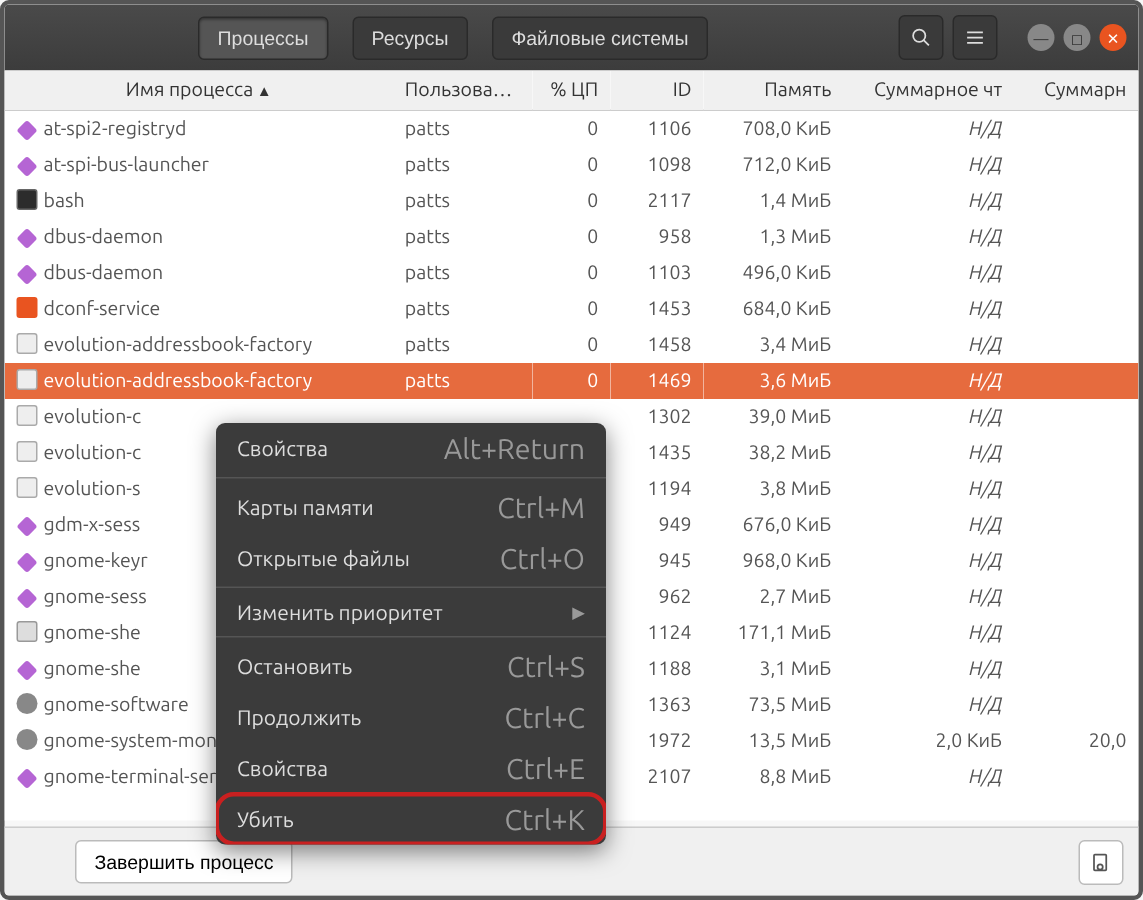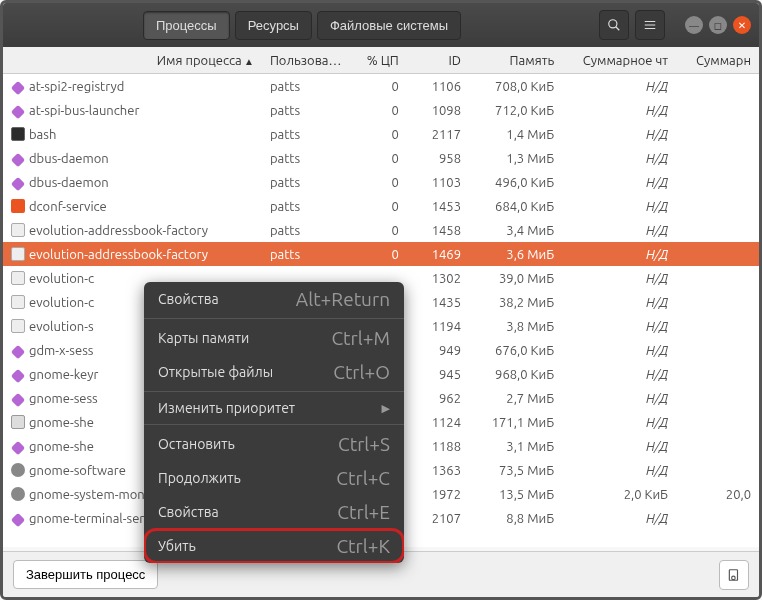--- a/index.html
+++ b/index.html
@@ -7,21 +7,21 @@
 .titlebar { background: linear-gradient(#4a4a4a, #3c3c3c); height: 44px; display: flex; align-items: center; padding: 0 8px; gap: 6px; }
 .titlebar .spacer { flex: 1; }
 .tab-btn { background: #3a3a3a; border: 1px solid #2a2a2a; color: #ddd; padding: 6px 12px; border-radius: 4px; font-size: 13px; cursor: pointer; }
 .tab-btn.active { background: #555; box-shadow: inset 0 1px 2px rgba(0,0,0,.4); }
 .icon-btn { width: 30px; height: 30px; background: #3a3a3a; border: 1px solid #2a2a2a; border-radius: 4px; display: flex; align-items: center; justify-content: center; color: #ddd; cursor: pointer; }
 .win-btn { width: 18px; height: 18px; border-radius: 50%; display: flex; align-items: center; justify-content: center; font-size: 10px; color: #333; cursor: pointer; }
 .win-min, .win-max { background: #888; }
 .win-close { background: #e95420; color: #fff; }
 .table-container { height: 500px; overflow-y: auto; background: #fff; }
 table { width: 100%; border-collapse: collapse; table-layout: fixed; }
-thead th { background: #f0f0f0; border-bottom: 1px solid #ccc; text-align: right; padding: 6px 8px; font-weight: normal; font-size: 13px; color: #333; position: sticky; top: 0; white-space: nowrap; overflow: hidden; text-overflow: ellipsis; }
+thead th { background: #f0f0f0; border-bottom: 1px solid #ccc; text-align: center; padding: 6px 8px; font-weight: normal; font-size: 13px; color: #333; position: sticky; top: 0; white-space: nowrap; overflow: hidden; text-overflow: ellipsis; }
 thead th.num { text-align: right; }
 thead th.sort::after { content: " ▲"; font-size: 10px; }
 tbody td { padding: 4px 8px; font-size: 13px; color: #555; white-space: nowrap; overflow: hidden; text-overflow: ellipsis; }
 tbody td.num { text-align: right; }
 tbody tr { height: 24px; }
 tbody tr.selected { background: #e66b3e; color: #fff; }
 tbody tr.selected td { color: #fff; }
 tbody tr.selected td span { color: #fff; }
 .proc-icon { display: inline-block; width: 14px; height: 14px; margin-right: 4px; vertical-align: -2px; border-radius: 2px; }
 .ic-diamond { background: #b565d4; transform: rotate(45deg); width: 10px; height: 10px; margin-right: 6px; margin-left: 2px; }
@@ -31,30 +31,30 @@
 .ic-cog { background: #888; border-radius: 50%; }
 .ic-window { background: #ddd; border: 1px solid #999; }
 .em { font-style: italic; }
 .context-menu { position: absolute; left: 141px; top: 279px; width: 260px; background: #3b3b3b; border-radius: 6px; box-shadow: 0 4px 16px rgba(0,0,0,.5); overflow: hidden; z-index: 10; }
 .menu-item { display: flex; justify-content: space-between; align-items: center; padding: 6px 14px; color: #ddd; font-size: 14px; cursor: pointer; }
 .menu-item .shortcut { color: #999; font-size: 19px; }
 .menu-item .chevron { color: #999; font-size: 11px; }
 .menu-item.highlighted { outline: 3px solid #c92020; outline-offset: -2px; border-radius: 12px; gap: 27px; }
 .menu-sep { height: 1px; background: #555; margin: 2px 0; }
 .footer { position: absolute; bottom: 0; left: 0; right: 0; height: 46px; background: #f0f0f0; border-top: 1px solid #ccc; display: flex; align-items: center; padding: 0 10px; gap: 8px; }
-.footer-btn { background: #fff; border: 1px solid #bbb; border-radius: 4px; padding: 6px 12px; font-size: 13px; cursor: pointer; }
+.footer-btn { background: #fff; border: 1px solid #bbb; border-radius: 4px; padding: 6px 12px; font-size: 13px; cursor: pointer; margin-left: 37px; }
 .footer .spacer { flex: 1; }
 .footer-icon { width: 30px; height: 30px; border: 1px solid #bbb; border-radius: 4px; background: #fff; display: flex; align-items: center; justify-content: center; cursor: pointer; }
 </style>
 </head>
 <body>
 
 <div class="titlebar">
   <div class="spacer"></div>
-  <div id="tabs" style="display:flex;gap:5px;">
+  <div id="tabs" style="display:flex;gap:16px;">
       <button class="tab-btn active">Процессы</button>
       <button class="tab-btn">Ресурсы</button>
       <button class="tab-btn">Файловые системы</button>
     </div>
   <div class="spacer"></div>
   <div class="icon-btn">
       <svg width="14" height="14" viewBox="0 0 24 24" fill="none" stroke="currentColor" stroke-width="2">
         <circle cx="10" cy="10" r="7"></circle>
         <line x1="21" y1="21" x2="15" y2="15"></line>
       </svg>

